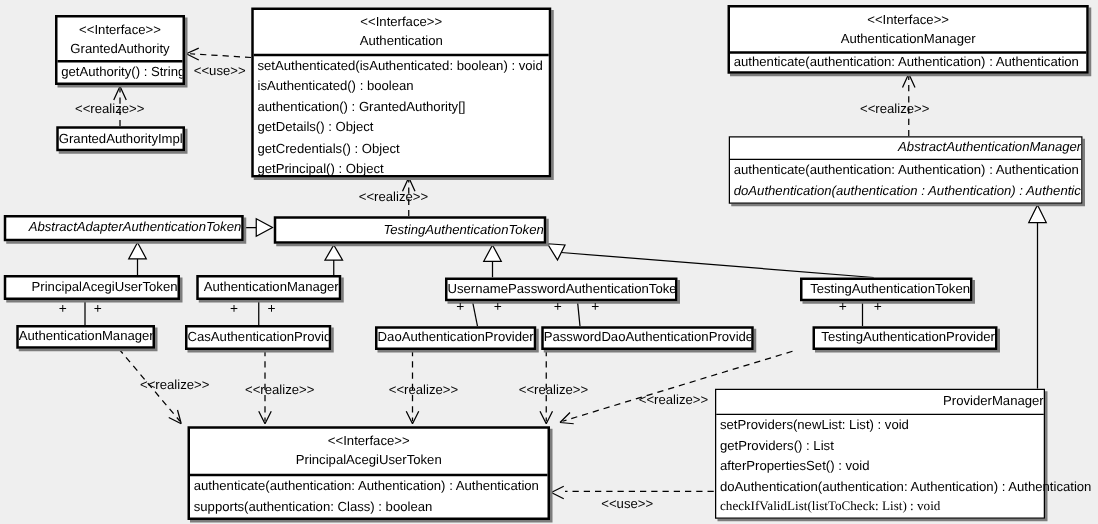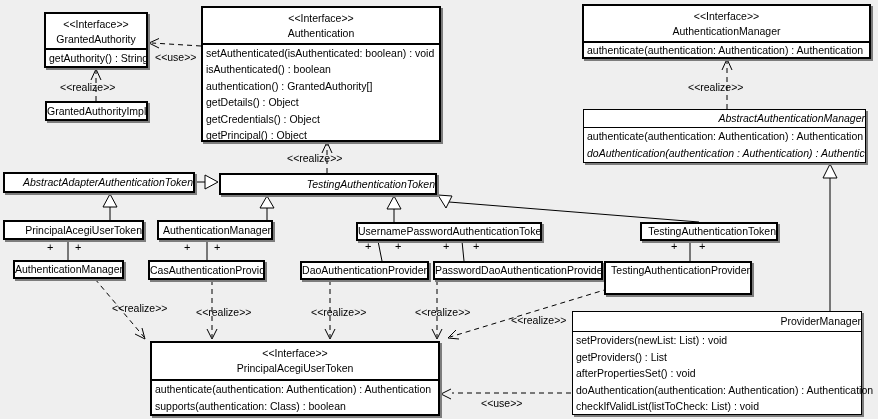--- a/index.html
+++ b/index.html
@@ -203,30 +203,30 @@
   <div class="node" style="left:640px;top:222px;width:138px;height:19px;line-height:15px;">TestingAuthenticationToken</div>
 
   <div class="node" style="left:13px;top:260px;width:111px;height:19px;line-height:15px;">AuthenticationManager</div>
 
   <div class="node" style="left:148px;top:260px;width:117px;height:20px;line-height:16px;">CasAuthenticationProvider</div>
 
   <div class="node" style="left:300px;top:261px;width:129px;height:19px;line-height:15px;">DaoAuthenticationProvider</div>
 
   <div class="node" style="left:433px;top:261px;width:170px;height:19px;line-height:15px;">PasswordDaoAuthenticationProvider</div>
 
-  <div class="node" style="left:604px;top:261px;width:148px;height:34px;line-height:15px;">TestingAuthenticationProvider</div>
-
-  <div class="cls b1" style="left:572px;top:311px;width:290px;height:104px;">
+  <div class="node" style="left:650px;top:261px;width:148px;height:19px;line-height:15px;">TestingAuthenticationProvider</div>
+
+  <div class="cls b1" style="left:572px;top:311px;width:264px;height:104px;">
     <div class="title1" style="height:19px;line-height:19px;">ProviderManager</div>
     <div class="methods">
       <div class="m" style="line-height:16.6px;">setProviders(newList: List) : void</div>
       <div class="m" style="line-height:16.6px;">getProviders() : List</div>
       <div class="m" style="line-height:16.6px;">afterPropertiesSet() : void</div>
       <div class="m ovf" style="line-height:16.6px;">doAuthentication(authentication: Authentication) : Authentication</div>
-      <div class="m" style="line-height:16.6px;">checkIfValidList(listToCheck: List) : void</div>
+      <div class="m" style="line-height:16.6px;font-family:Liberation Serif, serif;">checkIfValidList(listToCheck: List) : void</div>
     </div>
   </div>
 
   <div class="cls" style="left:150px;top:341px;width:290px;height:75px;">
     <div class="title" style="height:36px;">
       <div class="stereo">&lt;&lt;Interface&gt;&gt;</div>
       <div class="cname">PrincipalAcegiUserToken</div>
     </div>
     <div class="methods">
       <div class="m" style="line-height:17.4px;">authenticate(authentication: Authentication) : Authentication</div>

